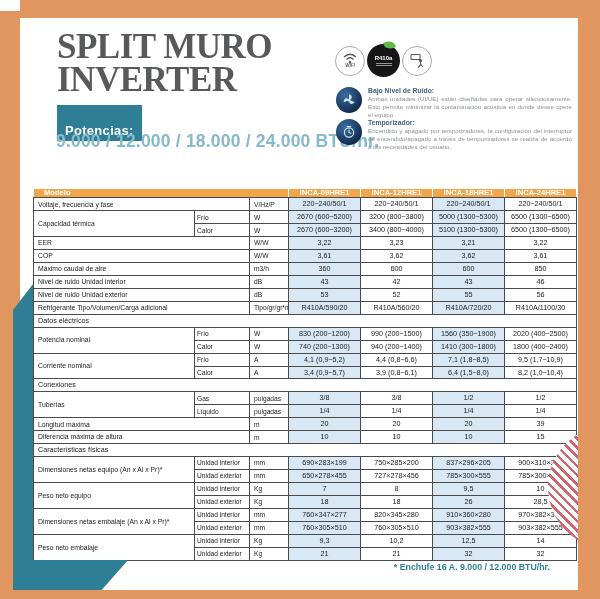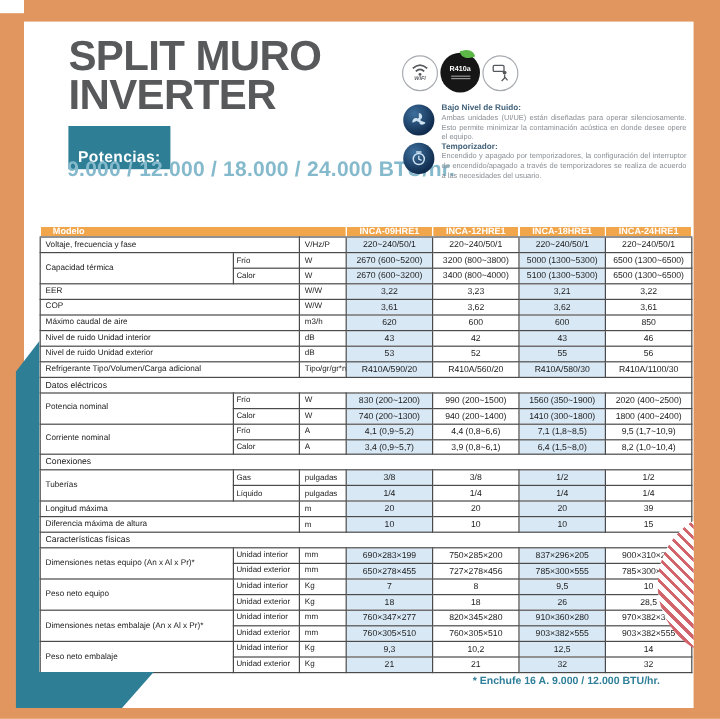--- a/index.html
+++ b/index.html
@@ -2,21 +2,21 @@
 <html><head>
 <meta charset="utf-8">
 <style>
   *{box-sizing:border-box;margin:0;padding:0}
   html,body{width:600px;height:599px}
   body{position:relative;background:#E0965E;font-family:"Liberation Sans",sans-serif;overflow:hidden}
   .corner-notch{position:absolute;left:0;top:0;width:20px;height:11px;background:#fff}
   .card{position:absolute;left:20px;top:18px;width:558px;height:572px;background:#fff;overflow:hidden}
 
   
-  .title{position:absolute;left:37px;top:12px;color:#58595B;font-family:Liberation Sans, sans-serif;
+  .title{position:absolute;left:37px;top:12px;color:#58595B;font-family:Liberation Serif, serif;
          font-weight:800;font-size:35px;line-height:.95;letter-spacing:-.5px}
   .potencias-chip{position:absolute;left:37px;top:87px;background:#2E7E96;color:#fff;
          font-weight:700;font-size:13px;padding:18px 8px 3px;letter-spacing:.3px}
   .btu{position:absolute;left:36px;top:113px;color:#85B9CC;font-size:17.5px;font-weight:700;letter-spacing:.2px}
 
   
   .badges{position:absolute;left:315px;top:26px;display:flex;align-items:center;gap:2px;z-index:3}
   .badge-circle{width:30px;height:30px;border-radius:50%;border:1.5px solid #A7ABB0;background:#fff;
          display:flex;flex-direction:column;align-items:center;justify-content:center}
   .badge-circle .blabel{font-size:4.5px;font-weight:700;color:#5d6166;font-style:italic;margin-top:-1px}
@@ -193,21 +193,21 @@
           <td class="label" colspan="2">COP</td>
           <td class="unit">W/W</td>
           <td class="val alt">3,61</td>
           <td class="val">3,62</td>
           <td class="val alt">3,62</td>
           <td class="val">3,61</td>
         </tr>
         <tr class="gs">
           <td class="label" colspan="2">Máximo caudal de aire</td>
           <td class="unit">m3/h</td>
-          <td class="val alt">620</td>
+          <td class="val alt">360</td>
           <td class="val">600</td>
           <td class="val alt">600</td>
           <td class="val">850</td>
         </tr>
         <tr class="gs">
           <td class="label" colspan="2">Nivel de ruido Unidad interior</td>
           <td class="unit">dB</td>
           <td class="val alt">43</td>
           <td class="val">42</td>
           <td class="val alt">43</td>
@@ -219,21 +219,21 @@
           <td class="val alt">53</td>
           <td class="val">52</td>
           <td class="val alt">55</td>
           <td class="val">56</td>
         </tr>
         <tr class="gs">
           <td class="label" colspan="2">Refrigerante Tipo/Volumen/Carga adicional</td>
           <td class="unit">Tipo/gr/gr*m</td>
           <td class="val alt">R410A/590/20</td>
           <td class="val">R410A/560/20</td>
-          <td class="val alt">R410A/580/30</td>
+          <td class="val alt">R410A/720/20</td>
           <td class="val">R410A/1100/30</td>
         </tr>
         <tr class="gs">
           <td class="section" colspan="7">Datos eléctricos</td>
         </tr>
         <tr class="gs">
           <td class="label" rowspan="2">Potencia nominal</td>
           <td class="sub">Frío</td>
           <td class="unit">W</td>
           <td class="val alt">830 (200~1200)</td>

